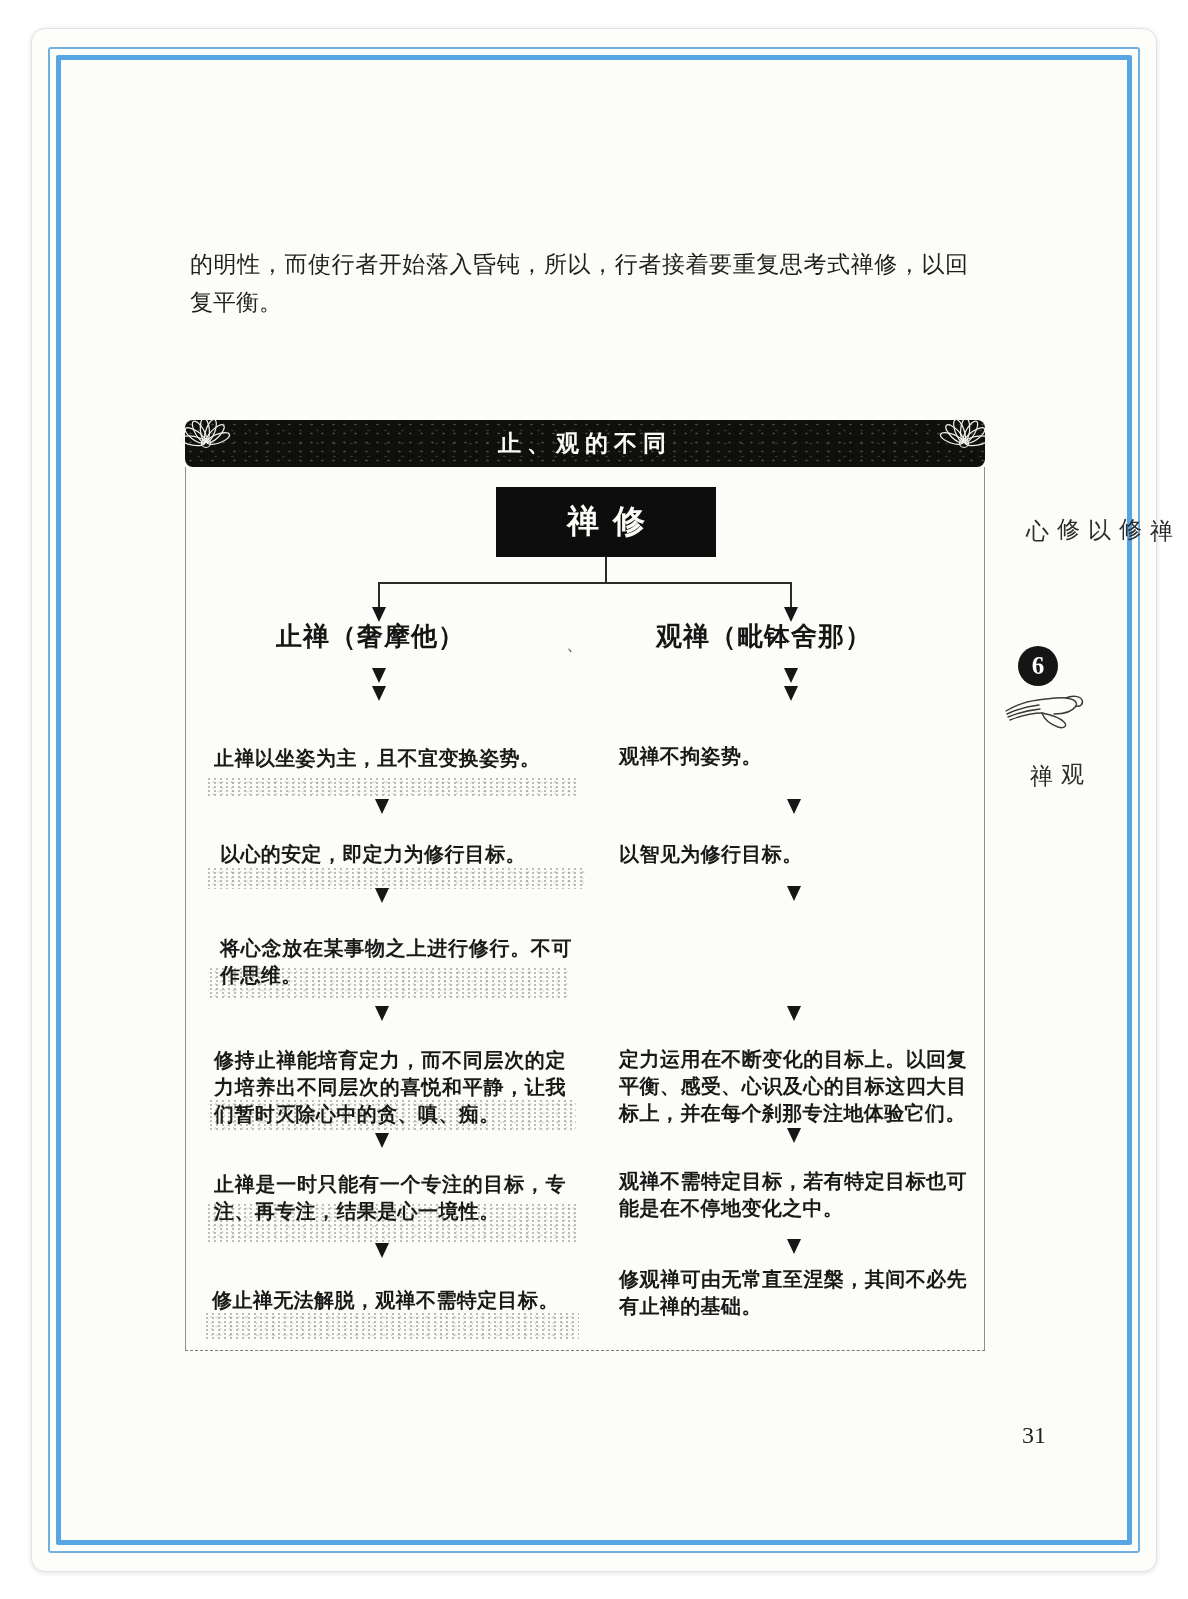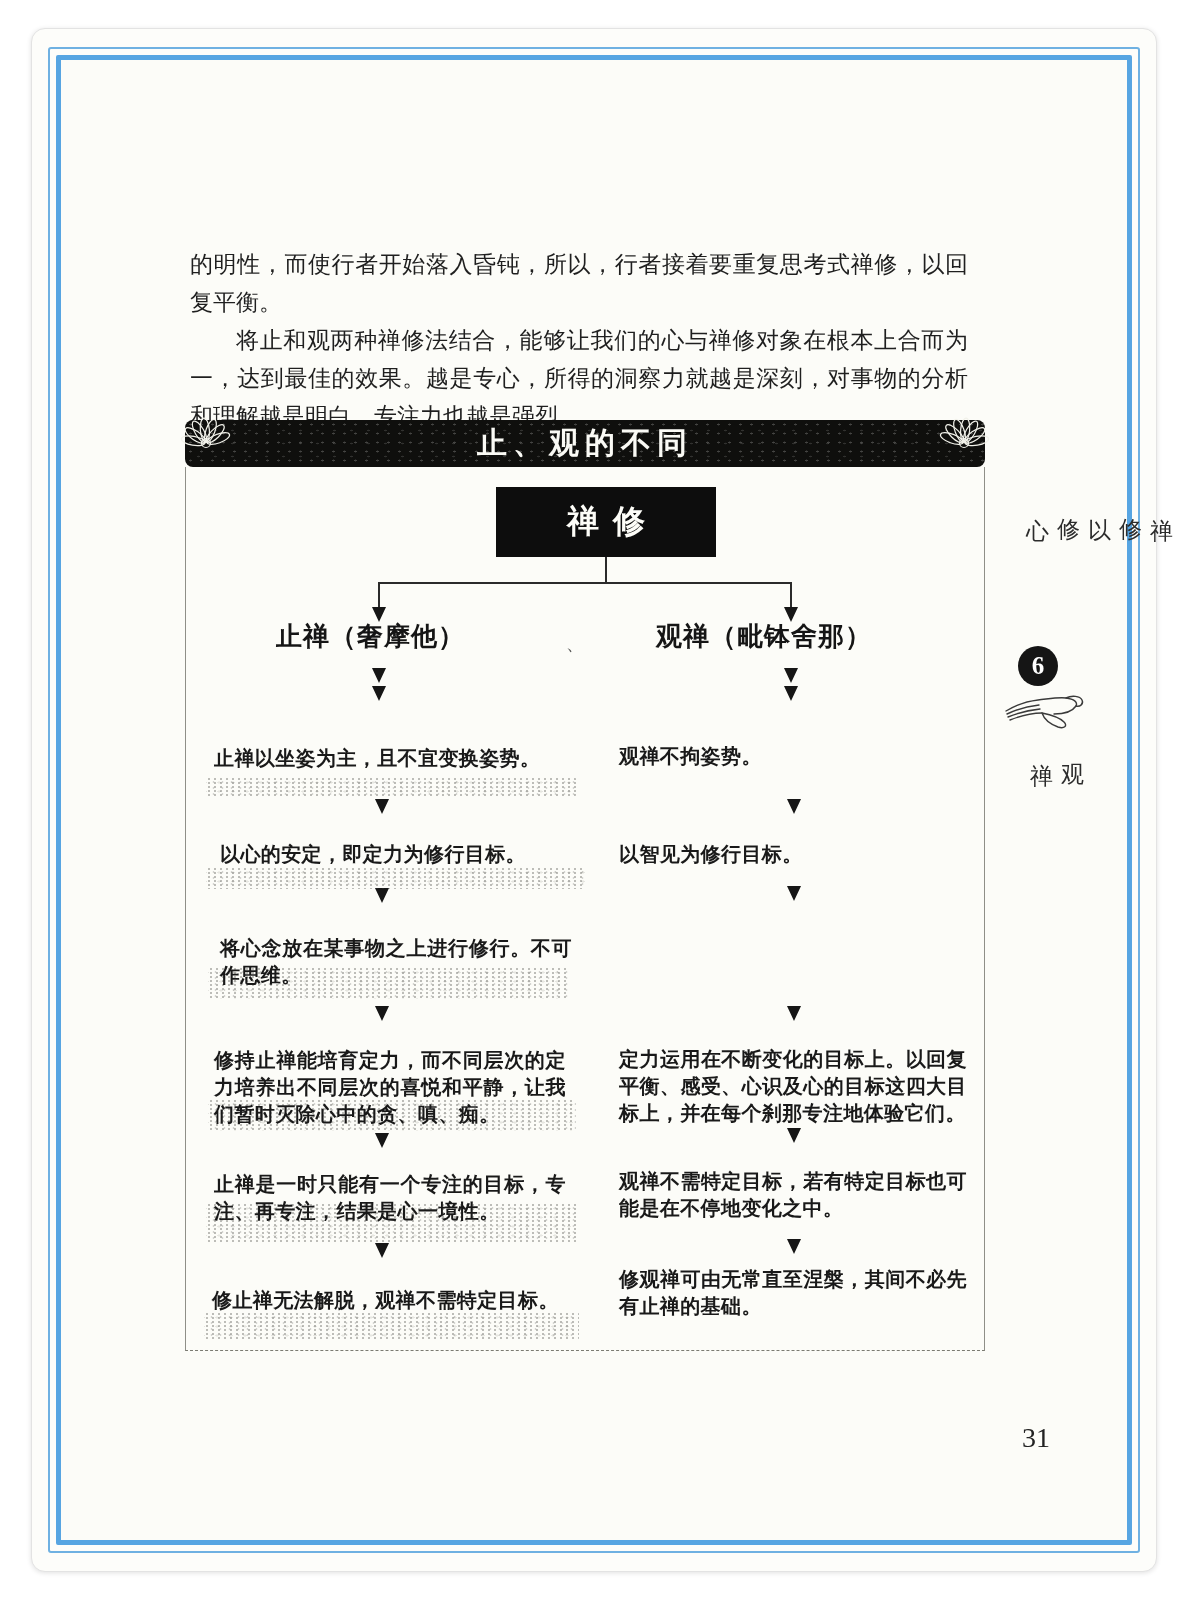--- a/index.html
+++ b/index.html
@@ -37,21 +37,21 @@
     position:relative;height:47px;background:#0f0f0d;border-radius:8px;
     display:flex;align-items:center;justify-content:center;
     background-image:
       radial-gradient(rgba(255,255,255,0.22) 1px, transparent 1.4px),
       radial-gradient(rgba(255,255,255,0.14) 1px, transparent 1.4px);
     background-size:11px 9px,17px 13px;
     background-position:0 0,5px 4px;
   }
   .title-bar .title{
     color:#fafaf5;font-family:"Liberation Serif",serif;
-    font-size:30px;font-weight:700;letter-spacing:6px;
+    font-size:23px;font-weight:700;letter-spacing:6px;
   }
   .lotus{position:absolute;top:-6px;}
   .lotus.left{left:-8px;}
   .lotus.right{right:-8px;transform:scaleX(-1);}
   .diagram-body{
     position:relative;height:883px;
     border-left:1px solid #8f8f88;border-right:1px solid #8f8f88;
     border-bottom:1px dashed #7b7b72;
   }
   .root-box{
@@ -96,34 +96,33 @@
     letter-spacing:8px;position:absolute;
   }
   .chapter-badge{
     position:absolute;left:18px;top:146px;width:40px;height:40px;border-radius:50%;
     background:#151515;color:#ffffff;display:flex;align-items:center;justify-content:center;
     font-family:"Liberation Serif",serif;font-size:25px;font-weight:700;
   }
   .hand{position:absolute;left:2px;top:188px;}
   .page-number{
     position:absolute;left:1022px;top:1422px;
-    font-family:"Liberation Serif",serif;font-size:28px;color:#222;
+    font-family:"Liberation Serif",serif;font-size:24px;color:#222;
   }
 </style>
 </head>
 <body>
 
 <div class="card">
   <div class="border-thin"></div>
   <div class="border-thick"></div>
 </div>
 
 <div class="intro">
   <p>的明性，而使行者开始落入昏钝，所以，行者接着要重复思考式禅修，以回复平衡。</p>
-  <p class="indent">将止和观两种禅修法结合，能够让我们的心与禅修对象在根本上合而为一，达到最佳的效果。越是专心，所得的洞察力就越是深刻，对事物的分析和理解越是明白，专注力也越是强烈。</p>
 </div>
 
 <div class="diagram">
   <div class="title-bar">
     <svg class="lotus left" width="58" height="58" viewBox="0 0 58 58">
       <g fill="none" stroke="#f2f2ea" stroke-width="1.2">
         <ellipse cx="29" cy="16" rx="4.5" ry="12" transform="rotate(-80 29 29)"></ellipse>
         <ellipse cx="29" cy="16" rx="4.5" ry="12" transform="rotate(-55 29 29)"></ellipse>
         <ellipse cx="29" cy="16" rx="4.5" ry="12" transform="rotate(-30 29 29)"></ellipse>
         <ellipse cx="29" cy="16" rx="4.5" ry="12" transform="rotate(-5 29 29)"></ellipse>

